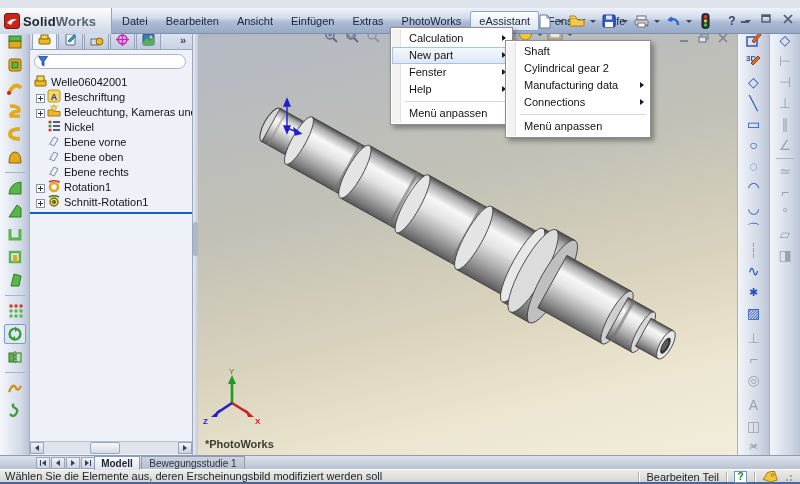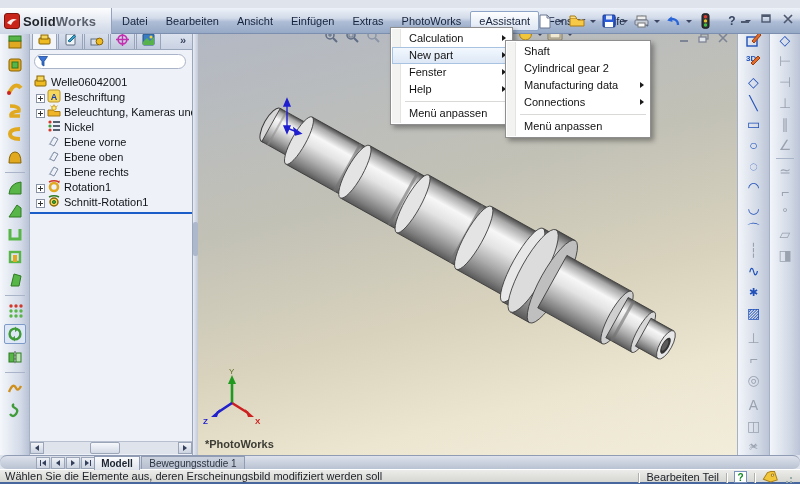--- a/index.html
+++ b/index.html
@@ -81,34 +81,34 @@
     display:flex; flex-direction:column; align-items:center; padding-top:5px; gap:2px; }
   .rtb-a { left:737px; width:32px; }
   .rtb-b { left:769px; width:31px; }
   .rico { width:20px; height:19px; font-size:14px; line-height:19px; text-align:center; }
   .rico.blue { color:#2050b8; } .rico.gray { color:#9aa2b0; } .rico.small { font-size:11px; }
   .rtb-sep { width:18px; height:1px; background:#aab4c8; margin:1px 0; }
   .rtb-chevron { position:absolute; bottom:3px; left:50%; transform:translateX(-50%); }
 
   
   .tabs-row { position:absolute; left:0; top:455px; width:800px; height:14px;
-    background:linear-gradient(#dde2ec,#b9c2d2); border-top:1px solid #8f9cb4;border-radius:7px; }
+    background:linear-gradient(#dde2ec,#b9c2d2); border-top:1px solid #8f9cb4; }
   .tabnav { position:absolute; left:36px; top:1px; display:flex; gap:1px; }
   .tabnav-btn { width:14px; height:12px; background:linear-gradient(#eef1f6,#ccd3e0); border:1px solid #9aa5b8; display:flex; align-items:center; justify-content:center; gap:1px; }
   .bar-l { width:1px; height:6px; background:#34405c; }
   .doc-tab { position:absolute; top:0; height:14px; font-size:10px; display:flex; align-items:center; justify-content:center; border:1px solid #8f9cb4; border-bottom:none; }
   .doc-tab.active { left:94px; width:46px; background:linear-gradient(#fafbfc,#dfe4ec); font-weight:bold; color:#1c2430; z-index:2; }
   .doc-tab.inactive { left:141px; width:104px; background:linear-gradient(#ccd3df,#b4bdcd); color:#2c3442; }
 
   
   .statusbar { position:absolute; left:0; top:469px; width:800px; height:15px;
     background:linear-gradient(#ececea,#d6d6d2); border-top:1px solid #fff; border-bottom:2px solid #48679e;
     font-size:11px; color:#20242a; display:flex; align-items:center; }
   .sb-msg { padding-left:5px; }
-  .sb-right { position:absolute; right:0; top:0; height:13px; display:flex; align-items:flex-end; gap:7px; padding-right:6px; }
+  .sb-right { position:absolute; right:0; top:0; height:13px; display:flex; align-items:center; gap:7px; padding-right:6px; }
   .sb-sep { width:1px; height:10px; background:#b0b0ac; box-shadow:1px 0 0 #fff; }
   .sb-help { width:13px; height:12px; background:#fff; border:1px solid #7a93bc; color:#0a8a1f; font-size:10px; font-weight:bold; display:flex; align-items:center; justify-content:center; }
   .sb-grip { width:9px; height:9px; background:
      radial-gradient(circle at 2px 8px,#9aa 1px,transparent 1.4px),
      radial-gradient(circle at 6px 8px,#9aa 1px,transparent 1.4px),
      radial-gradient(circle at 6px 4px,#9aa 1px,transparent 1.4px),
      radial-gradient(circle at 9px 9px,#9aa 0px,transparent 1px); }
 
   
   .popup { position:absolute; background:#fff; border:1px solid #8e8e8e; box-shadow:3px 3px 5px rgba(0,0,0,.35); z-index:60; padding:2px 1px; }

